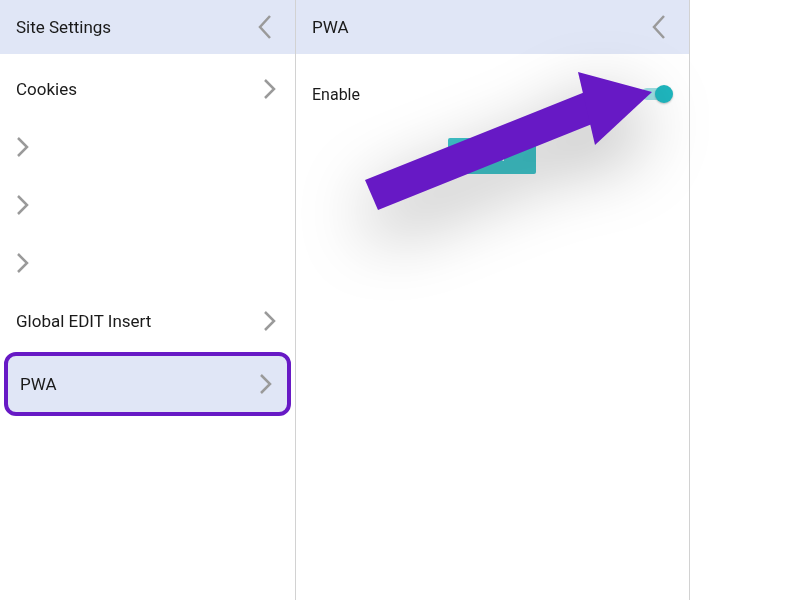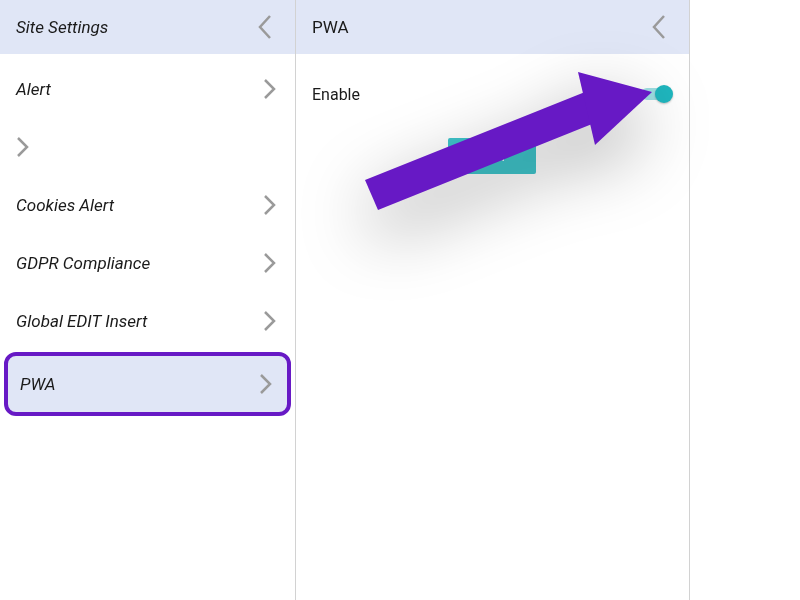--- a/index.html
+++ b/index.html
@@ -16,21 +16,20 @@
     .panel {
       display: flex;
       flex-direction: column;
       border-right: 1px solid #d2d2d2;
       height: 100%;
       position: relative;
     }
 
     .panel-left {
       width: 296px;
-      font-style: italic;
     }
 
     .panel-right {
       width: 394px;
     }
 
     .panel-header {
       background: #e0e6f6;
       height: 54px;
       display: flex;
@@ -160,48 +159,46 @@
     <span class="panel-title">Site Settings</span>
     <span class="back-chevron">
       <svg width="16" height="26" viewBox="0 0 16 26">
           <polyline points="13,2 3,13 13,24" fill="none" stroke="#9a9a9a" stroke-width="2.5"></polyline>
         </svg>
     </span>
   </div>
   <div class="menu-list">
 
     <div class="menu-item">
-      <span class="menu-item-label">Alert</span>
-      <span class="menu-chevron">
-        <svg width="14" height="22" viewBox="0 0 14 22">
-            <polyline points="2,2 11,11 2,20" fill="none" stroke="#9a9a9a" stroke-width="2.5"></polyline>
-          </svg>
-      </span>
-    </div>
-
-    <div class="menu-item">
-      <span class="menu-chevron">
-        <svg width="14" height="22" viewBox="0 0 14 22">
-            <polyline points="2,2 11,11 2,20" fill="none" stroke="#9a9a9a" stroke-width="2.5"></polyline>
-          </svg>
-      </span>
-    </div>
-
-
-    <div class="menu-item">
-      <span class="menu-item-label">Cookies Alert</span>
-      <span class="menu-chevron">
-        <svg width="14" height="22" viewBox="0 0 14 22">
-            <polyline points="2,2 11,11 2,20" fill="none" stroke="#9a9a9a" stroke-width="2.5"></polyline>
-          </svg>
-      </span>
-    </div>
-
-    <div class="menu-item">
-      <span class="menu-item-label">GDPR Compliance</span>
+      <span class="menu-item-label">Cookies</span>
+      <span class="menu-chevron">
+        <svg width="14" height="22" viewBox="0 0 14 22">
+            <polyline points="2,2 11,11 2,20" fill="none" stroke="#9a9a9a" stroke-width="2.5"></polyline>
+          </svg>
+      </span>
+    </div>
+
+    <div class="menu-item">
+      <span class="menu-chevron">
+        <svg width="14" height="22" viewBox="0 0 14 22">
+            <polyline points="2,2 11,11 2,20" fill="none" stroke="#9a9a9a" stroke-width="2.5"></polyline>
+          </svg>
+      </span>
+    </div>
+
+
+    <div class="menu-item">
+      <span class="menu-chevron">
+        <svg width="14" height="22" viewBox="0 0 14 22">
+            <polyline points="2,2 11,11 2,20" fill="none" stroke="#9a9a9a" stroke-width="2.5"></polyline>
+          </svg>
+      </span>
+    </div>
+
+    <div class="menu-item">
       <span class="menu-chevron">
         <svg width="14" height="22" viewBox="0 0 14 22">
             <polyline points="2,2 11,11 2,20" fill="none" stroke="#9a9a9a" stroke-width="2.5"></polyline>
           </svg>
       </span>
     </div>
 
     <div class="menu-item">
       <span class="menu-item-label">Global EDIT Insert</span>
       <span class="menu-chevron">

